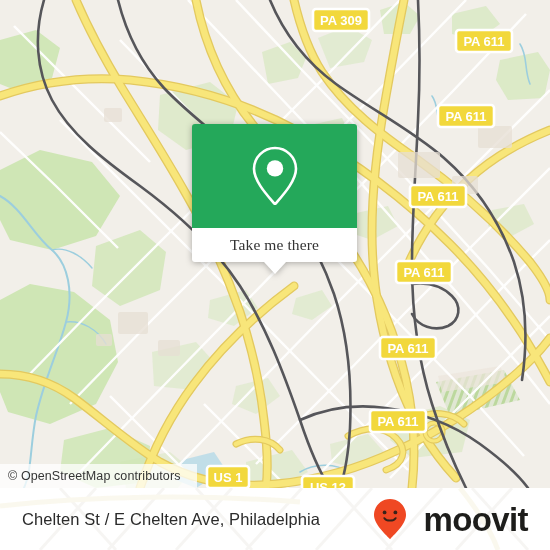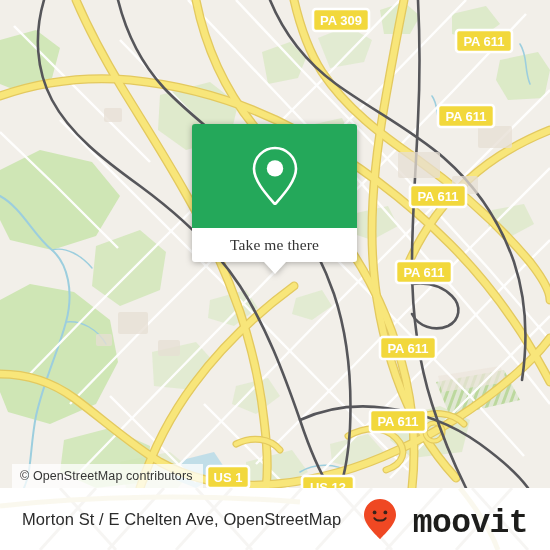--- a/index.html
+++ b/index.html
@@ -28,27 +28,27 @@
     width: 550px;
     height: 488px;
     background: #d946ef;
     overflow: hidden;
   }
   #map svg { display: block; }
 
   
   #attribution {
     position: absolute;
-    left: 12px;
+    left: 0;
     top: 464px;
     height: 24px;
     display: flex;
     align-items: center;
     padding-left: 8px;
-    padding-right: 10px;
+    padding-right: 16px;
     background: rgba(255,255,255,0.75);
     font-size: 12.5px;
     color: #353535;
     letter-spacing: 0.1px;
     white-space: nowrap;
   }
 
   
   #popup {
     position: absolute;
@@ -116,24 +116,23 @@
     position: relative;
     font-size: 16.5px;
     color: #2b2b2b;
     letter-spacing: 0.1px;
     white-space: nowrap;
     z-index: 2;
   }
   #moovit-logo {
     position: relative;
     display: flex;
-    align-items: flex-end;
+    align-items: center;
     gap: 16px;
     z-index: 2;
-    font-family: Liberation Mono, monospace;
   }
   #moovit-wordmark {
     font-size: 33px;
     font-weight: bold;
     color: #1d1d1b;
     letter-spacing: -0.6px;
     line-height: 1;
   }
 </style>
 </head>
@@ -347,21 +346,21 @@
         <path d="M196 0 L252 62"></path>
         <path d="M336 0 L392 62"></path>
         <path d="M472 0 L528 62"></path>
       </g>
       <g stroke="#f0e9c8" stroke-width="5" fill="none">
         <path d="M0 18 C90 8, 200 6, 300 14"></path>
         <path d="M460 0 C476 20, 490 40, 498 62"></path>
       </g>
     </svg>
 
-    <div id="place-name">Morton St / E Chelten Ave, OpenStreetMap</div>
+    <div id="place-name">Chelten St / E Chelten Ave, Philadelphia</div>
 
     <div id="moovit-logo">
       <svg width="34" height="42" viewBox="0 0 34 42">
         <path d="M17 1 C8.2 1 1 8.2 1 17 C1 26.5 13 36.5 16.2 40.4 C16.6 40.9 17.4 40.9 17.8 40.4 C21 36.5 33 26.5 33 17 C33 8.2 25.8 1 17 1 Z" fill="#ef4823"></path>
         <circle cx="11.6" cy="14.4" r="1.9" fill="#3a2219"></circle>
         <circle cx="22.4" cy="14.4" r="1.9" fill="#3a2219"></circle>
         <path d="M11.4 20.2 C13.4 23.4, 20.6 23.4, 22.6 20.2" fill="none" stroke="#3a2219" stroke-width="2" stroke-linecap="round"></path>
       </svg>
       <span id="moovit-wordmark">moovit</span>
     </div>

